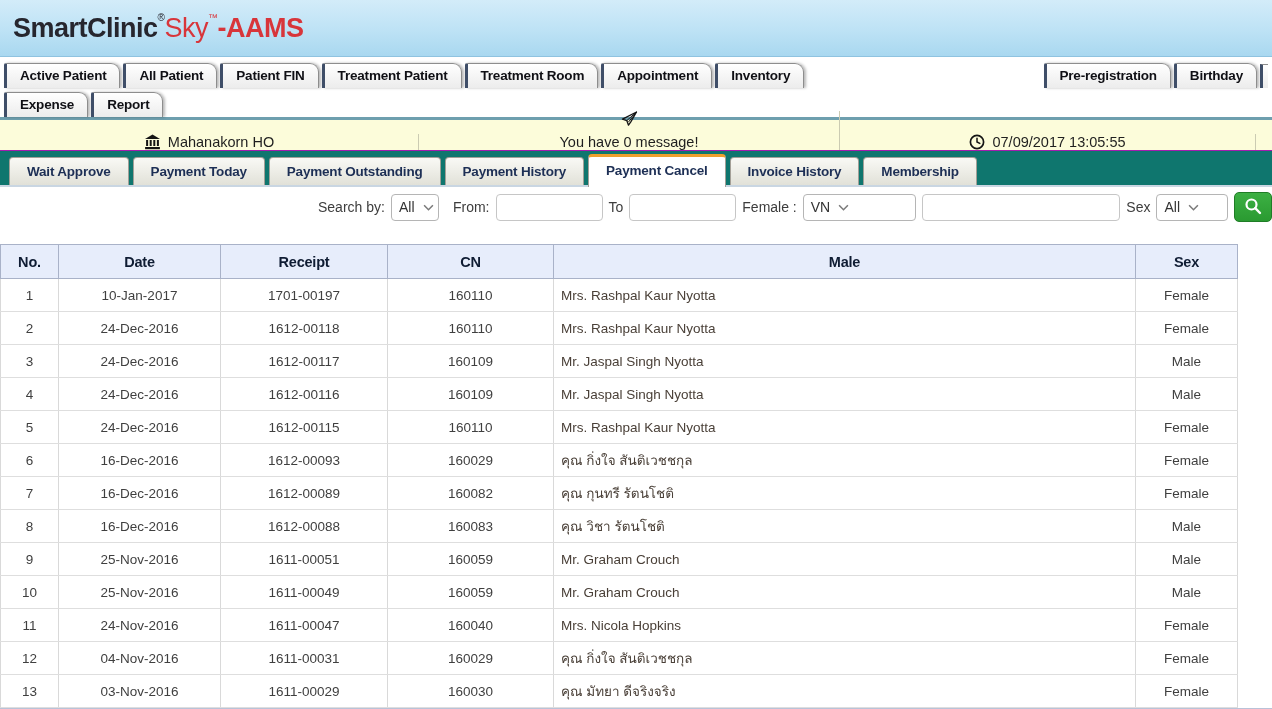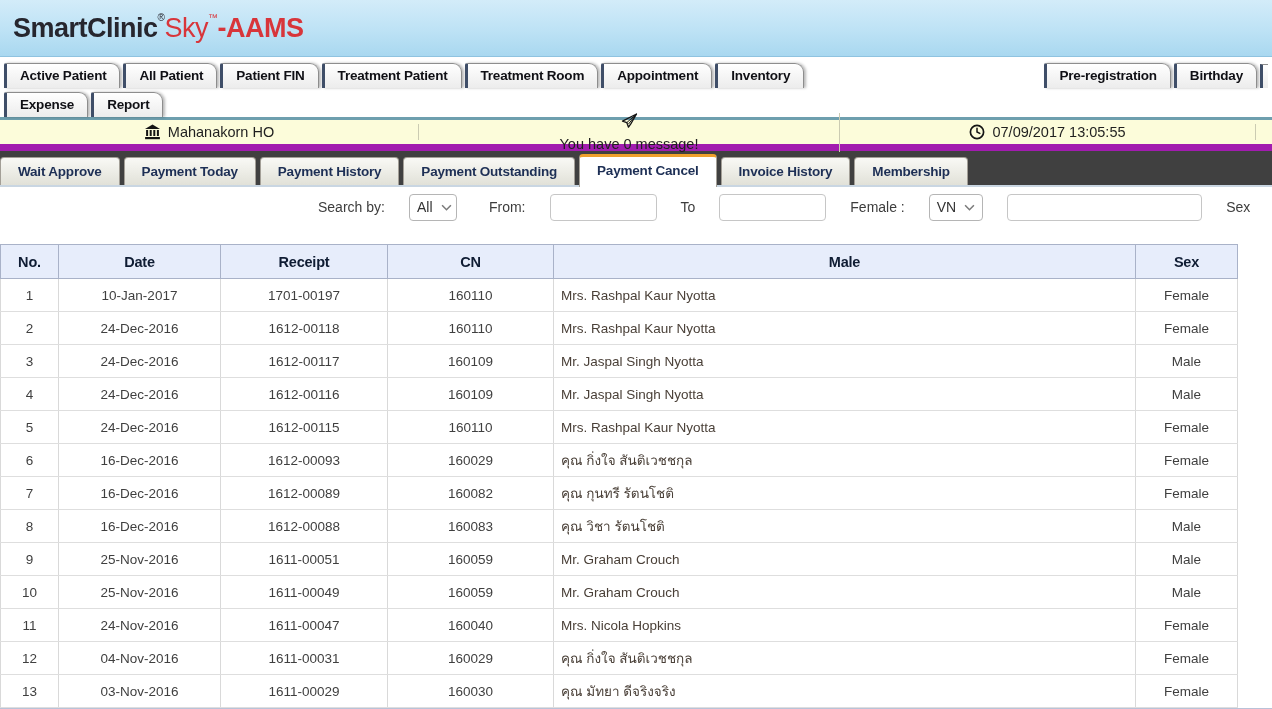--- a/index.html
+++ b/index.html
@@ -33,52 +33,52 @@
     border-radius:2px 9px 0 0;box-shadow:2px 0 3px rgba(0,0,0,0.28);
     cursor:default;
   }
   .tab-sliver{
     width:8px;height:24px;background:linear-gradient(180deg,#ffffff,#ececec);
     border-left:3px solid #3f4e68;border-top:1px solid #8d8d8d;box-sizing:border-box;
   }
   .sep-teal{height:3px;background:#6e9fae;}
   
   .infobar{
-    height:31px;background:#fcfcda;border-bottom:7px solid #a21caf;
-    display:flex;align-items:center;box-sizing:border-box;
+    height:31px;background:#fcfcda;border-bottom:1px solid #a21caf;
+    display:flex;align-items:flex-end;box-sizing:border-box;
   }
   .info-cell{
     display:flex;align-items:center;justify-content:center;gap:7px;
     border-right:1px solid #cbcbb2;font-size:14.5px;color:#1f1f1f;
   }
   .info-cell .ic{display:inline-flex;}
   .c1{width:418px;} .c2{width:420px;flex-direction:column;} .c3{width:415px;} .c4{flex:1;border-right:none;}
   
   .subtab-bar{
-    display:flex;align-items:flex-end;height:36px;
-    border-bottom:2px solid #c9d6e2;box-sizing:border-box;background:#404040;
+    display:flex;align-items:flex-end;height:36px;padding-left:9px;
+    border-bottom:2px solid #c9d6e2;box-sizing:border-box;background:#0f766e;
   }
   .sub-tab{
     height:27px;line-height:27px;padding:0 17px;margin-right:4px;white-space:nowrap;
     font-size:13.5px;font-weight:700;color:#1d2f55;letter-spacing:-0.2px;
     background:linear-gradient(180deg,#f9f9f5,#e1e1d8);
     border:1px solid #a39f97;border-bottom:none;border-radius:4px 4px 0 0;cursor:default;
   }
   .sub-tab.active{
     background:#fff;border-top:3px solid #efa02c;height:30px;line-height:28px;
     margin-bottom:-2px;position:relative;z-index:2;
   }
   
   .search-row{
-    height:40px;margin-top:0;display:flex;align-items:center;gap:24px;
+    height:40px;margin-top:0;display:flex;align-items:center;gap:6px;
     padding-left:318px;box-sizing:border-box;white-space:nowrap;
   }
   .lbl{font-size:14px;color:#3d3d3d;}
   .fake-select{
-    display:flex;align-items:center;justify-content:space-between;
+    display:flex;align-items:center;justify-content:flex-start;
     height:27px;box-sizing:border-box;padding:0 7px;background:#fff;
     border:1px solid #b5b5b5;border-radius:4px;font-size:14px;color:#333;cursor:default;
   }
   .fake-select .chev{margin-left:8px;display:inline-flex;}
   .txt-input{
     height:27px;box-sizing:border-box;border:1px solid #c6c6c6;border-radius:4px;
     padding:0 6px;font-size:14px;font-family:"Liberation Sans",sans-serif;outline:none;
   }
   .sel-w1{width:48px;} .sel-w2{width:114px;} .sel-w3{width:72px;}
   .in-w1{width:107px;} .in-w2{width:107px;} .in-w3{width:200px;}
@@ -178,22 +178,22 @@
     </span>
     <span>07/09/2017 13:05:55</span>
   </div>
   <div class="info-cell c4"></div>
 </div>
 
 <div class="subtab-bar">
 
 <div class="sub-tab">Wait Approve</div>
     <div class="sub-tab">Payment Today</div>
+    <div class="sub-tab">Payment Outstanding</div>
     <div class="sub-tab">Payment History</div>
-    <div class="sub-tab">Payment Outstanding</div>
     <div class="sub-tab active">Payment Cancel</div>
     <div class="sub-tab">Invoice History</div>
     <div class="sub-tab">Membership</div>
   </div>
 
 <div class="search-row">
   <span class="lbl">Search by:</span>
   <div class="fake-select sel-w1">
     <span>All</span>
     <span class="chev">

